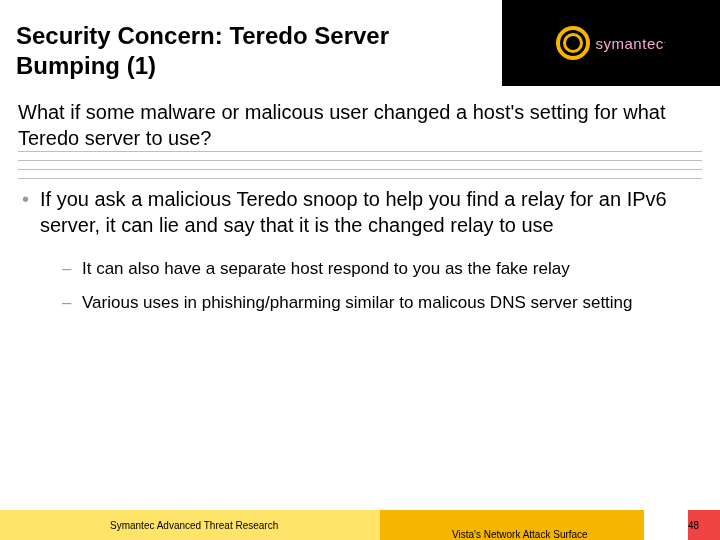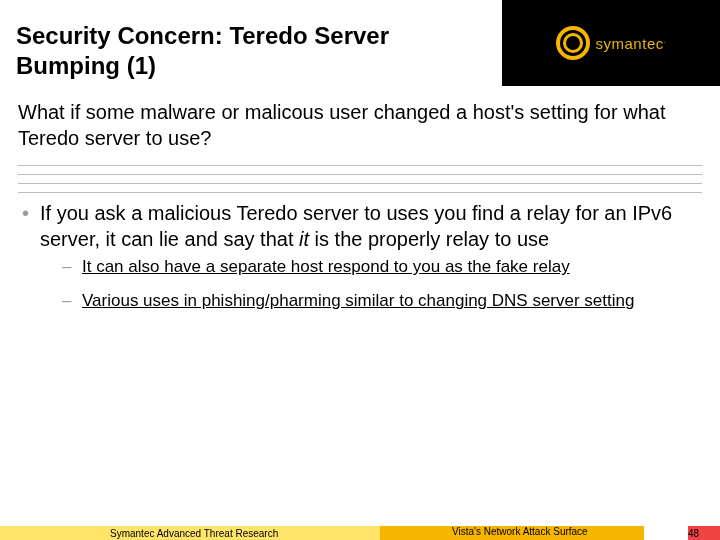--- a/index.html
+++ b/index.html
@@ -43,38 +43,37 @@
     position: relative;
   }
   .logo-ring {
     position: absolute;
     border-radius: 50%;
     border: 4px solid #f7b500;
   }
   .logo-ring.outer { width: 34px; height: 34px; top: 0; left: 0; }
   .logo-ring.inner { width: 20px; height: 20px; top: 7px; left: 7px; border-width: 3px; }
   .logo-text {
-    color: #eab308;
+    color: #f9a8d4;
     font-size: 15px;
     letter-spacing: 0.5px;
   }
   .logo-text .tm { font-size: 8px; vertical-align: super; }
   .rule {
     height: 1px;
     background: #bfbfbf;
     margin: 0 0 8px 0;
   }
   .content {
     padding: 14px 18px 0 18px;
   }
   .intro {
     font-size: 20px;
     color: #000;
     line-height: 1.28;
-    margin-bottom: 14px;
     padding-left: 0;
     text-indent: 0;
   }
   ul.bullets {
     list-style: none;
     padding: 0;
   }
   ul.bullets > li {
     position: relative;
     padding-left: 22px;
@@ -84,26 +83,25 @@
     margin-bottom: 12px;
   }
   ul.bullets > li::before {
     content: "•";
     position: absolute;
     left: 4px;
     top: 0;
     color: #9a9a9a;
     font-size: 20px;
   }
-  ul.bullets > li .italic { font-style: italic; }
+  ul.bullets > li .italic { }
   ul.sub {
     list-style: none;
     padding: 0;
-    margin-top: 4px;
-    text-decoration: underline;
+    margin-top: 20px;
   }
   ul.sub > li {
     position: relative;
     padding-left: 42px;
     font-size: 17px;
     color: #000;
     line-height: 1.3;
     margin-bottom: 12px;
   }
   ul.sub > li::before {
@@ -112,37 +110,37 @@
     left: 22px;
     top: 0;
     color: #9a9a9a;
     font-size: 17px;
   }
   .footer {
     position: absolute;
     bottom: 0;
     left: 0;
     right: 0;
-    height: 14px;
+    height: 30px;
     display: flex;
     font-size: 10px;
     color: #000;
   }
   .footer-left {
     flex: 0 0 380px;
     background: #ffe46a;
     display: flex;
     align-items: center;
     padding-left: 110px;
   }
   .footer-right {
     flex: 1;
     background: #f7b500;
     display: flex;
-    align-items: flex-start;
+    align-items: flex-end;
     padding-left: 72px;
   }
   .footer-num {
     flex: 0 0 32px;
     background: #ef4444;
     display: flex;
     align-items: center;
     justify-content: flex-start;
     color: #000;
     margin-left: 44px;
@@ -173,27 +171,27 @@
   <div class="rule"></div>
 
   <div class="rule"></div>
 
   <div class="rule"></div>
 
   <div class="rule"></div>
 
   <ul class="bullets">
     <li>
-      <span>If you ask a malicious Teredo server to uses you find a relay for an IPv6 server, it can lie and say that </span><span class="italic">it</span><span> is the properly relay to use</span>
+      <span>If you ask a malicious Teredo snoop to help you find a relay for an IPv6 server, it can lie and say that </span><span class="italic">it</span><span> is the changed relay to use</span>
       <ul class="sub">
         <li>
           <span>It can also have a separate host respond to you as the fake relay</span>
         </li>
         <li>
-          <span>Various uses in phishing/pharming similar to changing DNS server setting</span>
+          <span>Various uses in phishing/pharming similar to malicous DNS server setting</span>
         </li>
       </ul>
     </li>
   </ul>
 </div>
 
 <div class="footer">
   <div class="footer-left">
     <span>Symantec Advanced Threat Research</span>
   </div>

